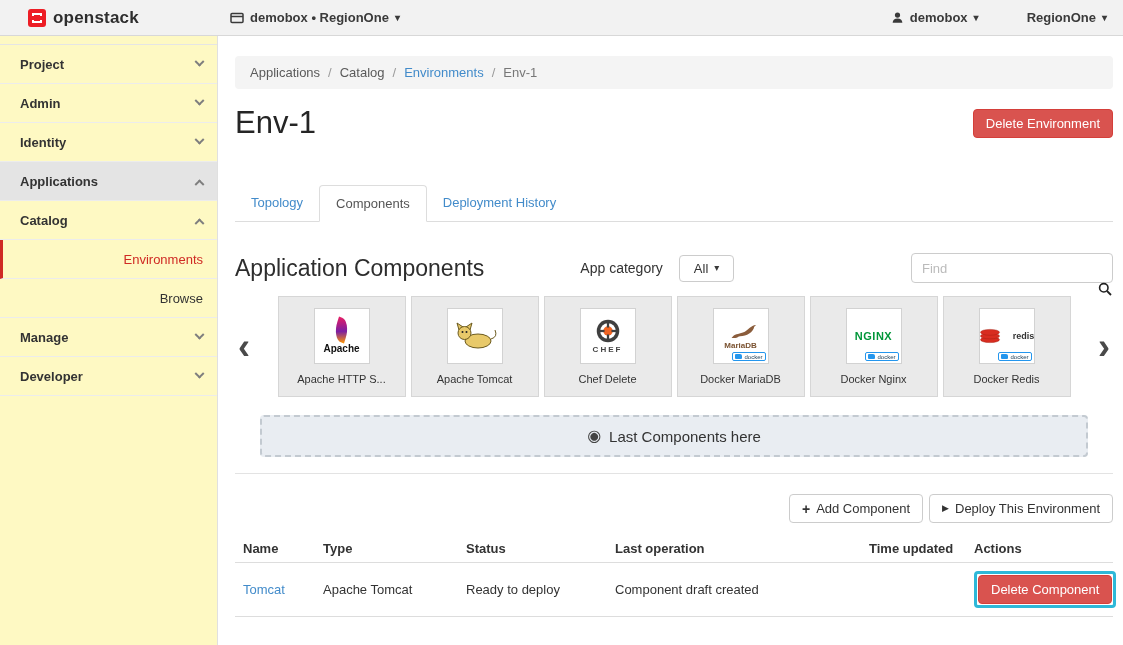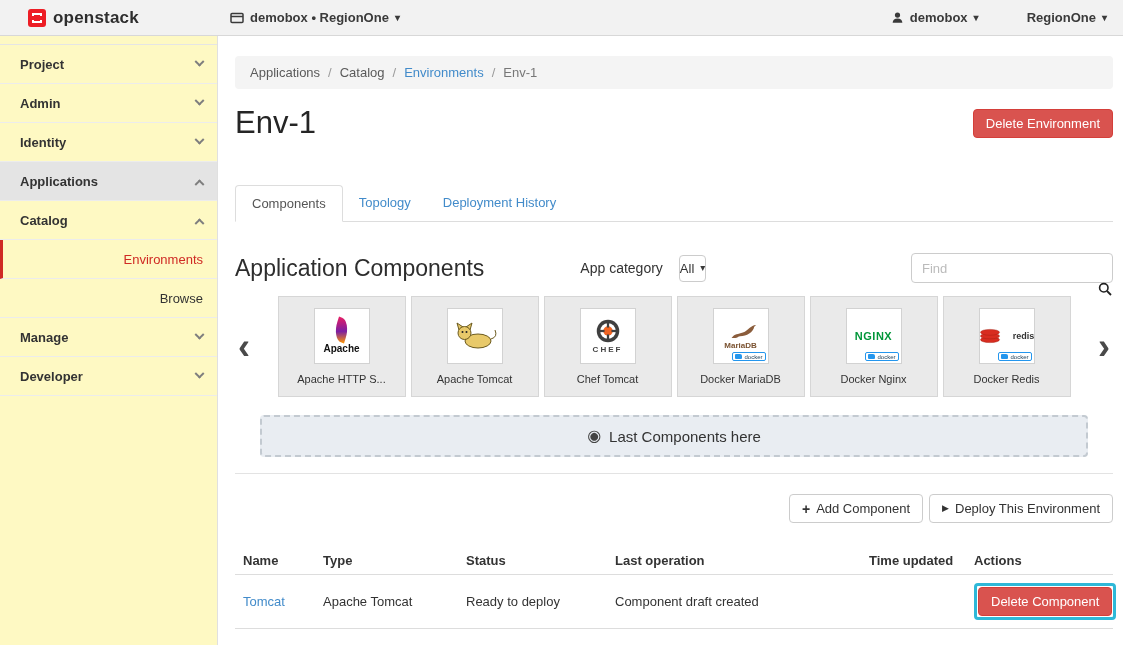--- a/index.html
+++ b/index.html
@@ -49,21 +49,21 @@
 
   
   .tabs{margin-top:42px;display:flex;border-bottom:1px solid #ddd}
   .tab{font-size:13px;padding:10px 16px;color:#428bca;cursor:pointer}
   .tab.active{color:#555;background:#fff;border:1px solid #ddd;border-bottom:1px solid #fff;border-radius:4px 4px 0 0;margin-bottom:-1px}
 
   
   .panel-row{margin-top:30px;display:flex;align-items:center;height:32px}
   .panel-heading{font-size:23px;color:#2d2d2d;font-weight:400}
   .cat-label{margin-left:96px;font-size:14px;color:#333}
-  .cat-dd{margin-left:16px;padding:5px 0}
+  .cat-dd{margin-left:16px;padding:5px 14px}
   .find-wrap{margin-left:auto;position:relative;width:202px}
   .find-input{width:202px;height:30px;border:1px solid #ccc;border-radius:4px;padding:0 10px;font-size:13px;color:#555;font-family:inherit;outline:none}
   .find-input::placeholder{color:#bbb}
   .search-icon{position:absolute;right:1px;bottom:-17px;cursor:pointer}
 
   
   .carousel{margin-top:12px;display:flex;align-items:center;justify-content:space-between}
   .car-chev{font-size:36px;color:#4a4a4a;font-weight:700;cursor:pointer;line-height:1;width:18px;text-align:center;user-select:none}
   .cards{display:flex;gap:5px}
   .card{width:128px;height:101px;background:#eaeaea;border:1px solid #d6d6d6;display:flex;flex-direction:column;align-items:center;justify-content:center;gap:9px;cursor:pointer}
@@ -85,21 +85,21 @@
   .target-icon{font-size:16px;color:#444;line-height:1}
 
   hr.split{margin:16px 0 0;border:none;border-top:1px solid #e3e3e3}
 
   
   .actions-row{margin-top:20px;display:flex;justify-content:flex-end;gap:6px}
   .plus-icon{font-weight:700;font-size:14px;line-height:1}
   .play-icon{font-size:9px;line-height:1}
 
   
-  table{width:100%;border-collapse:collapse;margin-top:24px;table-layout:fixed}
+  table{width:100%;border-collapse:collapse;margin-top:12px;table-layout:fixed}
   th{font-size:13px;text-align:left;padding:6px 8px;border-bottom:1px solid #ddd;color:#333;font-weight:700}
   td{font-size:13px;padding:8px 8px;border-bottom:1px solid #ddd;vertical-align:middle}
   .link{color:#428bca;cursor:pointer;text-decoration:none}
   .highlight-box{display:inline-block;border:3px solid #2eb8d8;border-radius:4px;padding:1px;background:#fff}
   .table-footer{font-size:13px;padding:10px 0 0;color:#222}
 </style>
 </head>
 <body>
 
 <header class="topbar">
@@ -182,22 +182,22 @@
       <span class="sep">/</span>
       <span class="crumb-current">Env-1</span>
     </div>
 
     <div class="title-row">
       <h1 class="page-title">Env-1</h1>
       <button class="btn btn-danger">Delete Environment</button>
     </div>
 
     <div class="tabs">
+      <div class="tab">Topology</div>
       <div class="tab active">Components</div>
-      <div class="tab">Topology</div>
       <div class="tab">Deployment History</div>
     </div>
 
     <div class="panel-row">
       <h2 class="panel-heading">Application Components</h2>
       <span class="cat-label">App category</span>
       <button class="btn cat-dd">
         <span>All</span>
         <span class="caret">▾</span>
       </button>
@@ -249,21 +249,21 @@
               <circle cx="15" cy="15" r="5.5" fill="#f06423"></circle>
               <g stroke="#3f3f3f" stroke-width="2.6">
                 <line x1="15" y1="5" x2="15" y2="11"></line>
                 <line x1="15" y1="19" x2="15" y2="25"></line>
                 <line x1="5" y1="15" x2="11" y2="15"></line>
                 <line x1="19" y1="15" x2="25" y2="15"></line>
               </g>
             </svg>
             <span class="chef-text">CHEF</span>
           </div>
-          <span class="card-label">Chef Tomcat</span>
+          <span class="card-label">Chef Delete</span>
         </div>
 
         <div class="card">
           <div class="card-img">
             <svg width="34" height="17" viewBox="0 0 36 18">
               <path d="M34 2 c-6 0 -8 6 -14 8 c-5 2 -9 1 -12 6 l4 0 c2 0 3 -2 5 -2 c7 0 14 -4 15 -10 z" fill="#8a5c3b"></path>
             </svg>
             <span class="mariadb-text">MariaDB</span>
             <span class="docker-badge">
               <span class="whale"></span>

